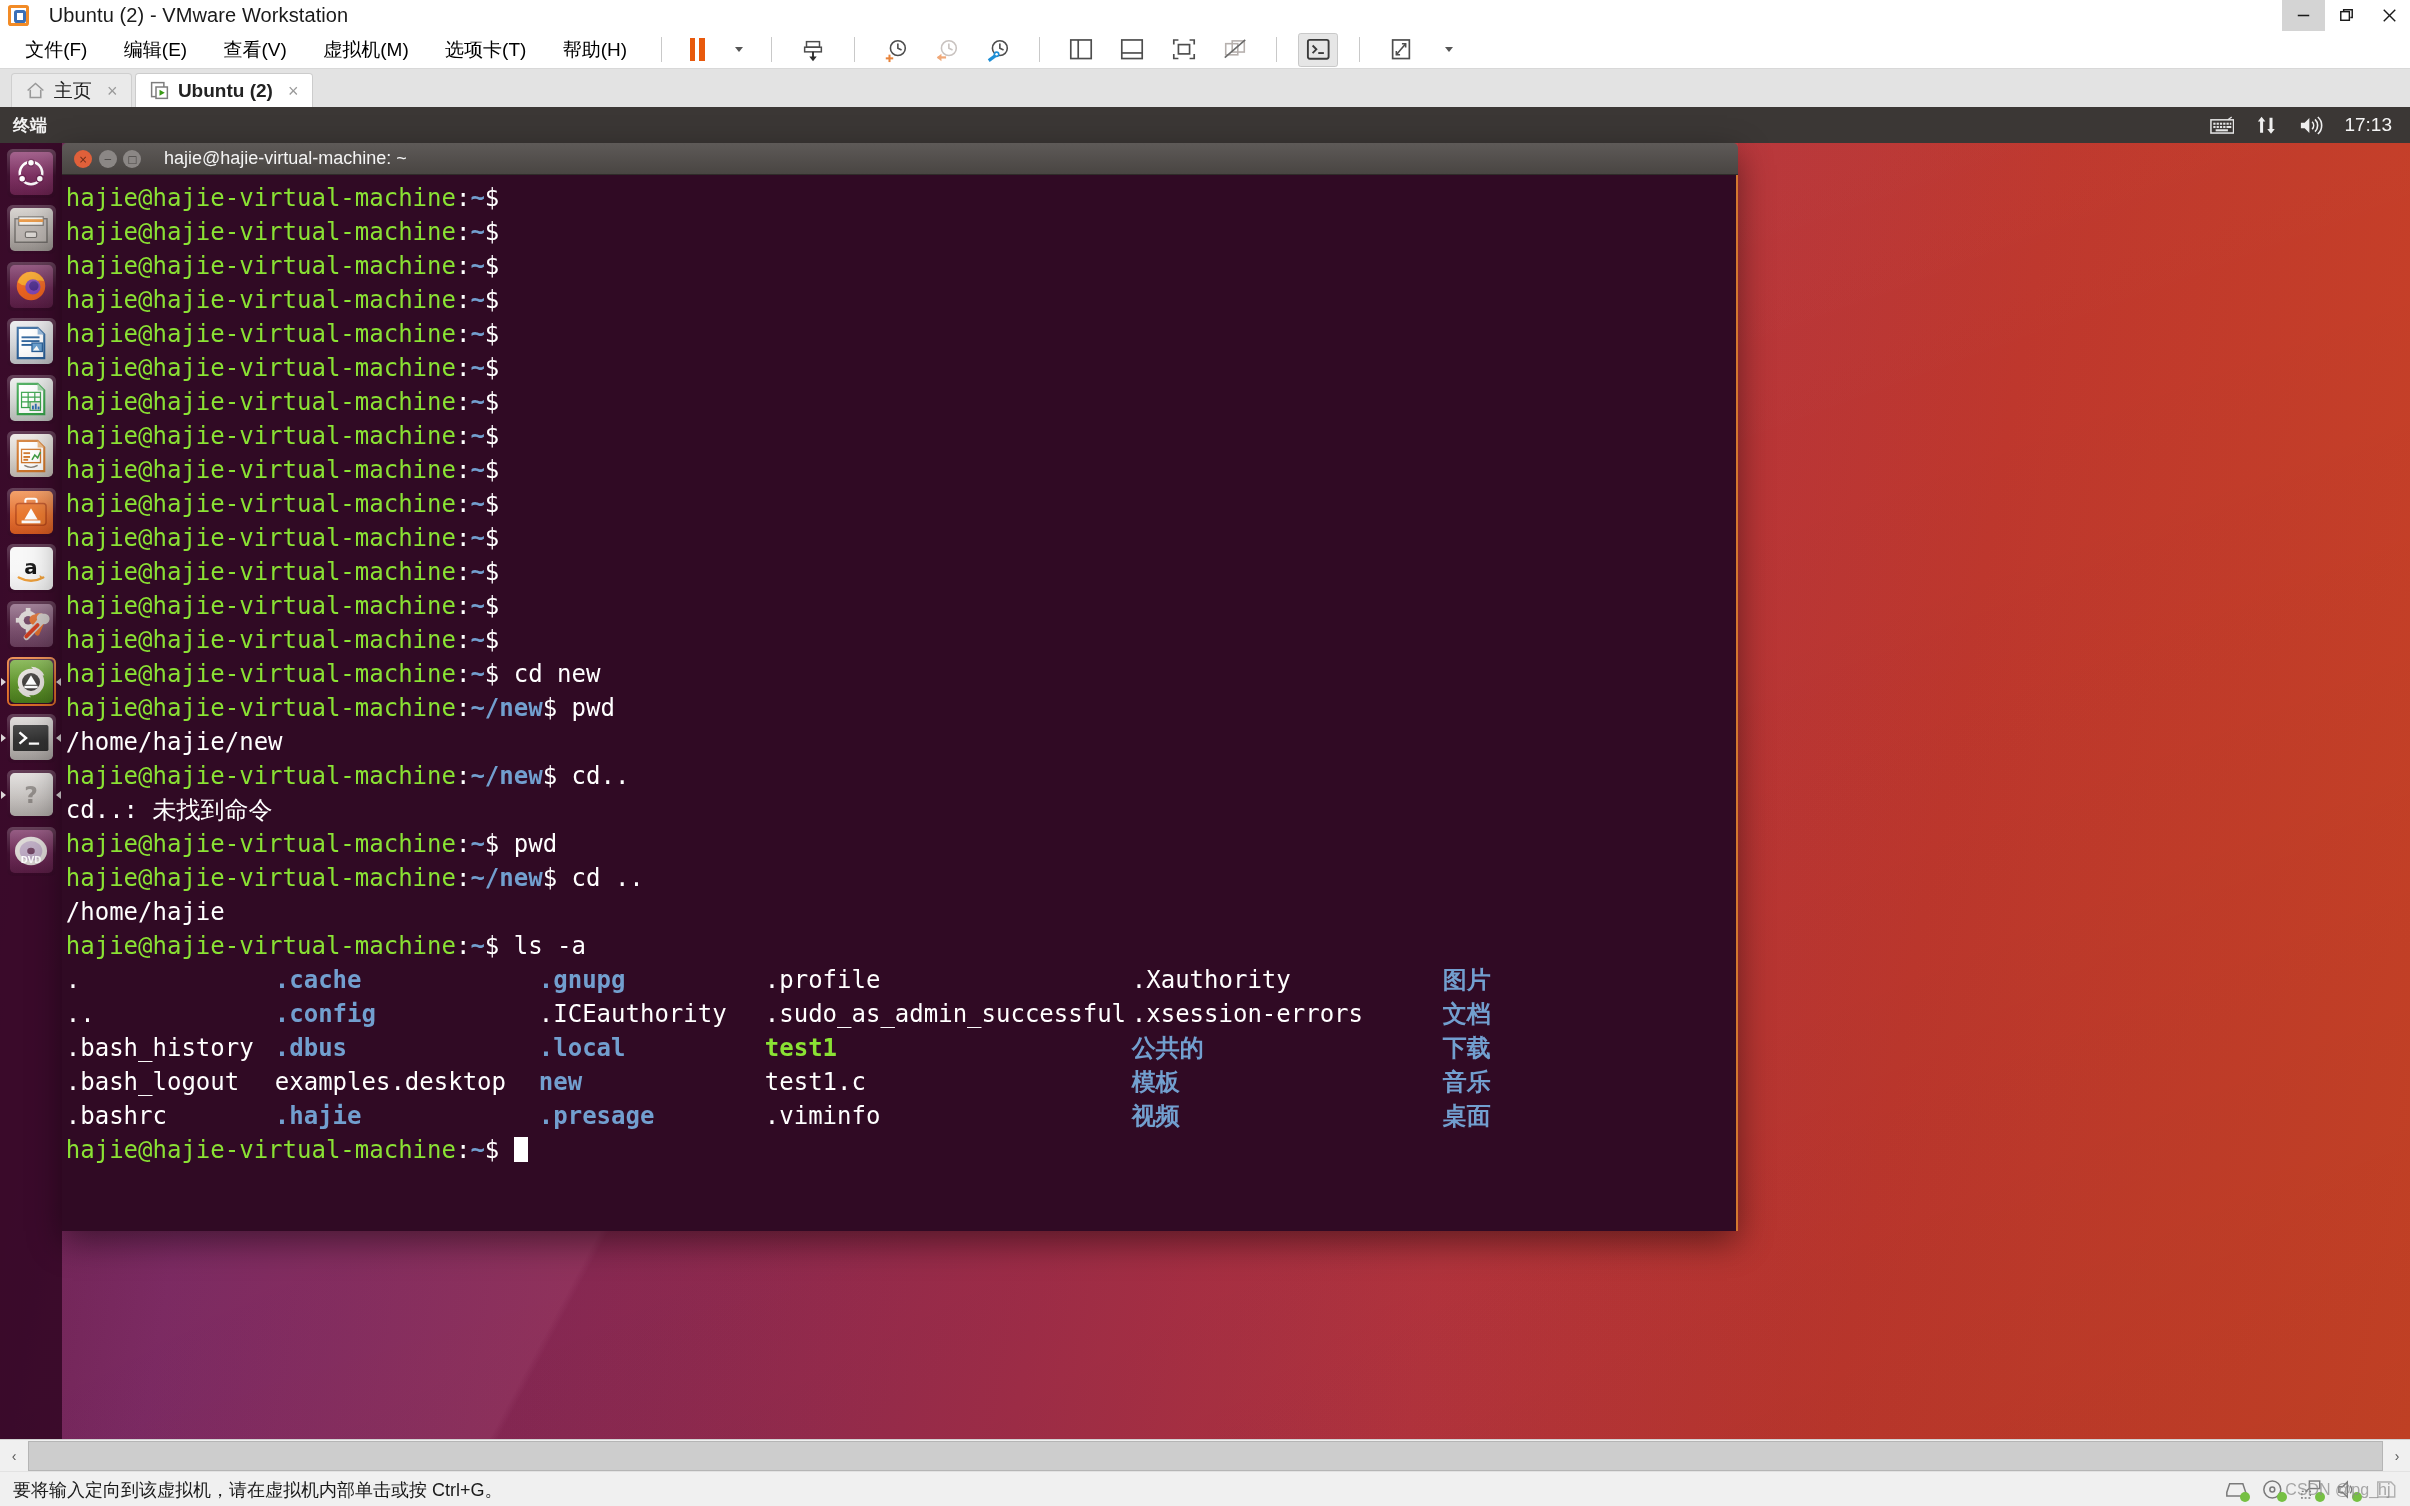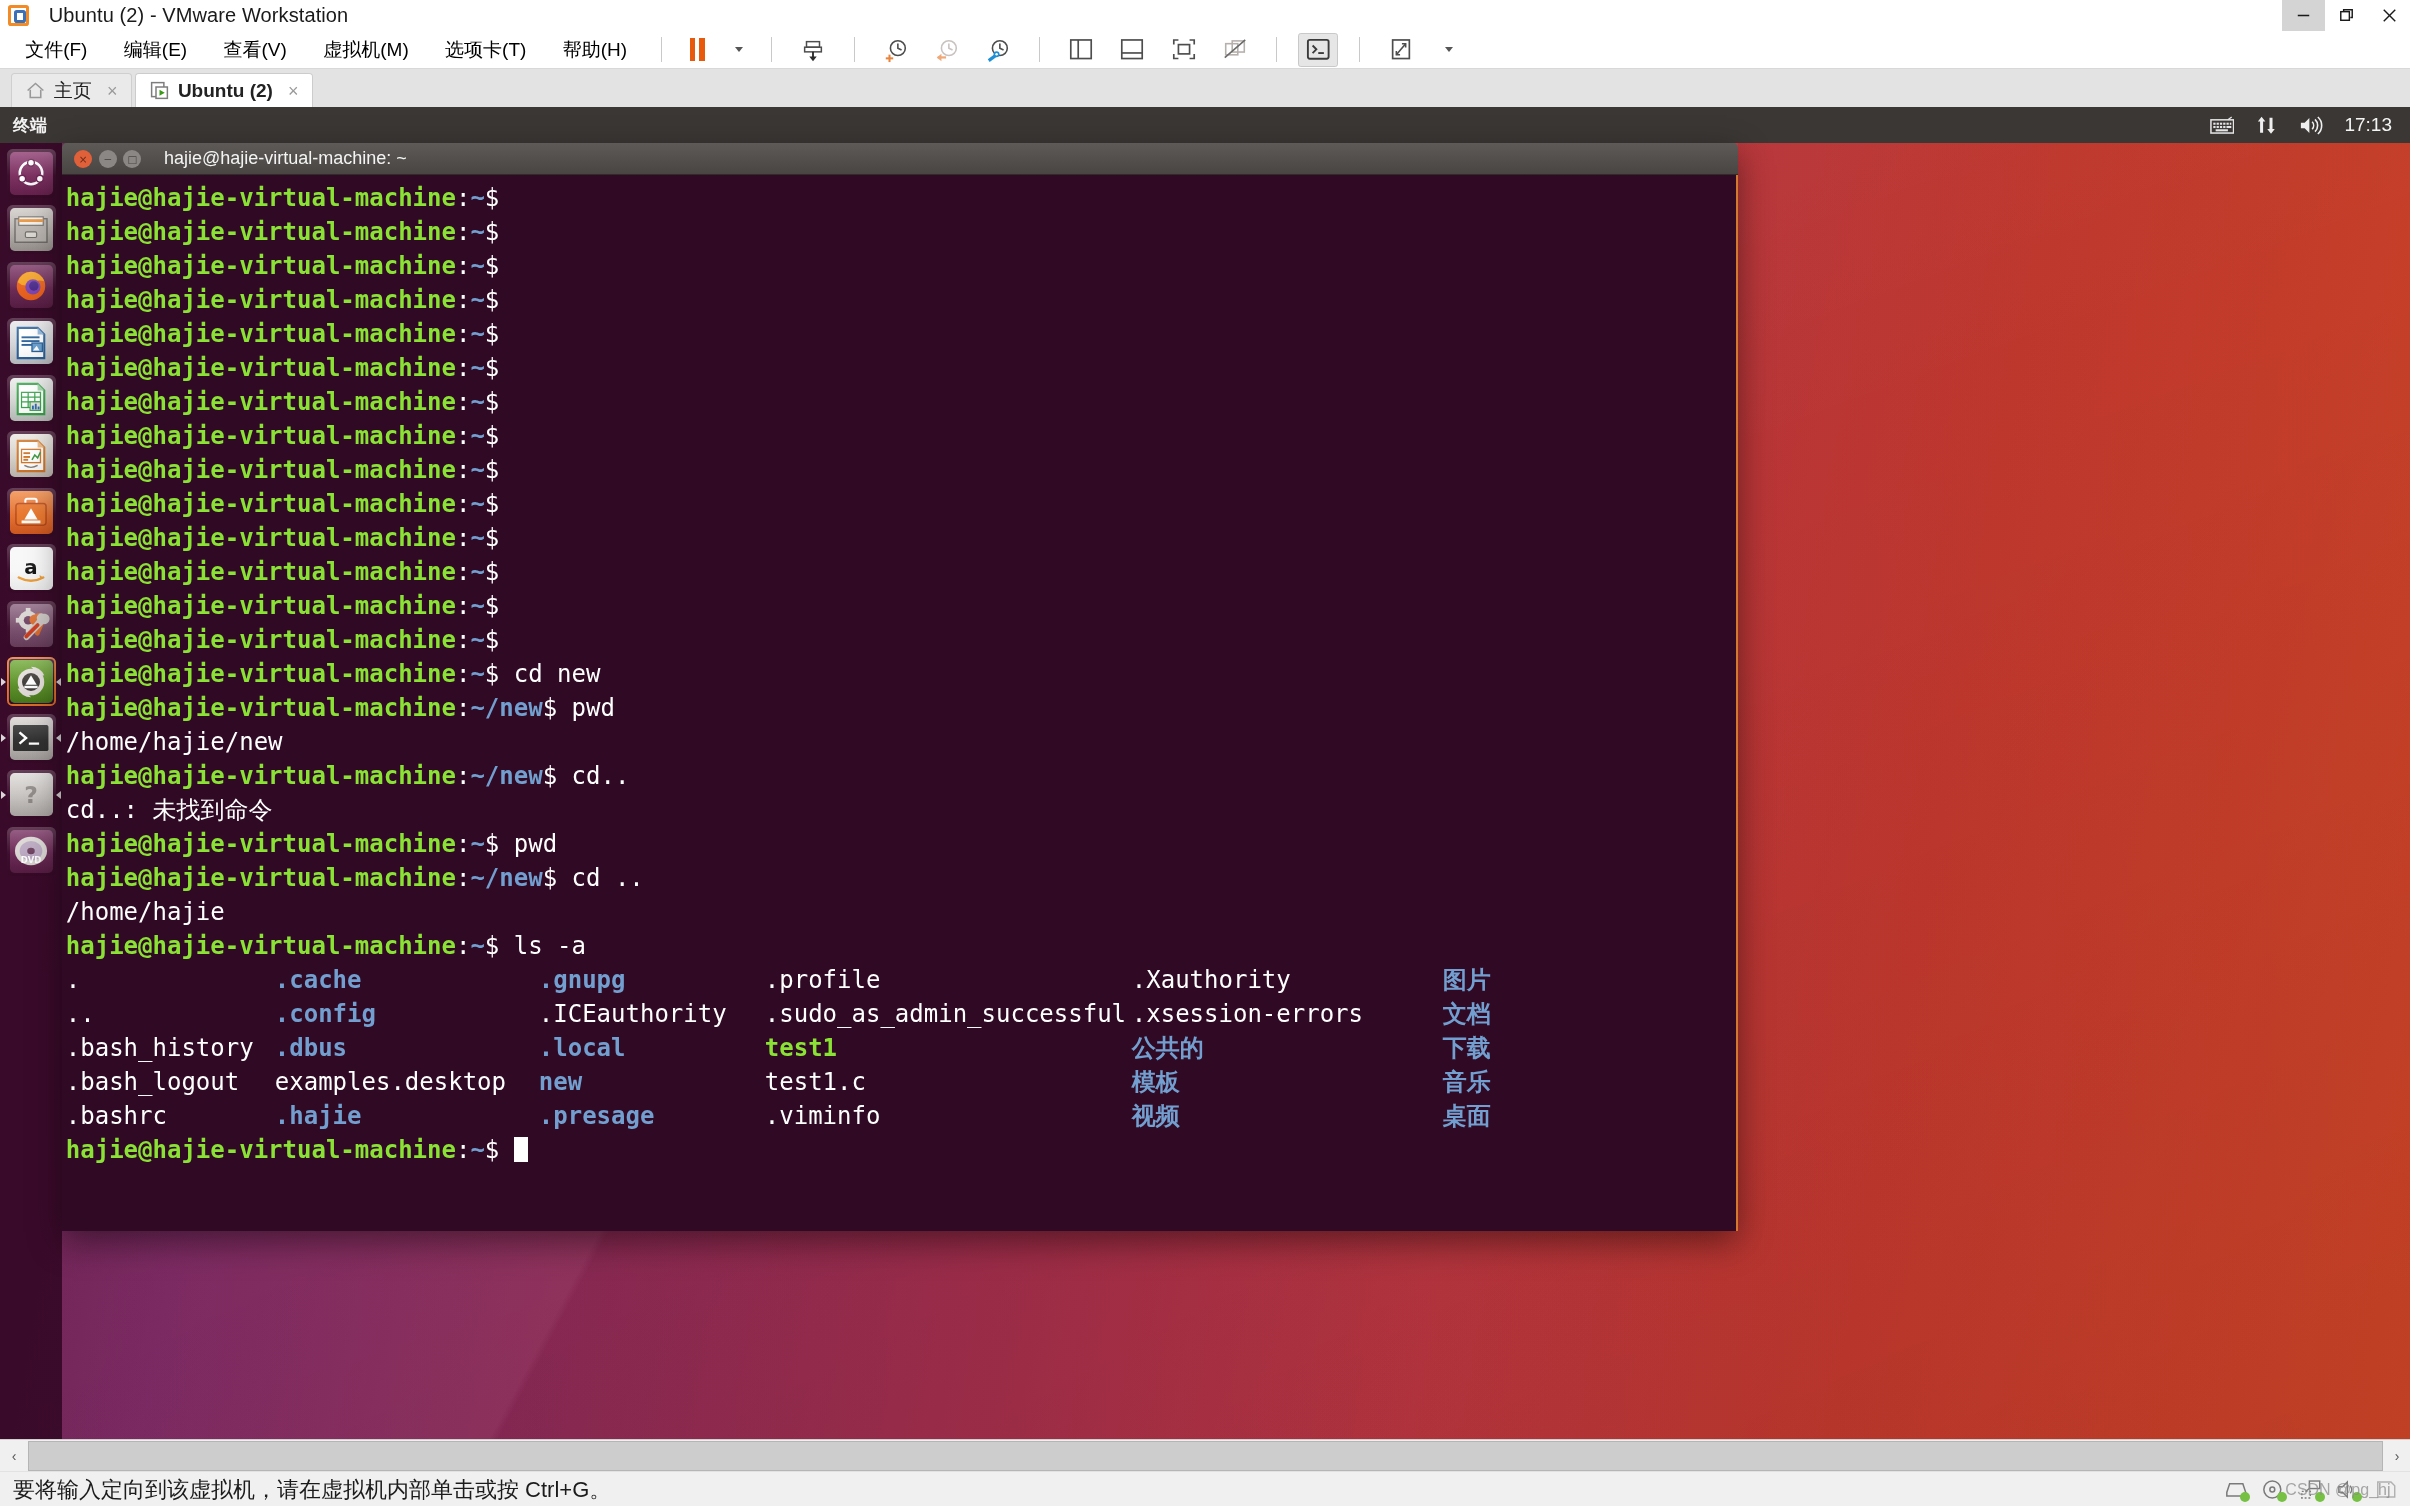--- a/index.html
+++ b/index.html
@@ -134,21 +134,21 @@
   .term-body {
     flex:1 1 auto; background:#300a24; overflow:hidden; position:relative;
     padding: 5.6px 0 0 3.8px;
     border-right: 2.8px solid #d4772f;
   }
   .tline {
     font-family: "DejaVu Sans Mono", monospace;
     font-size: 24px; line-height: 34px; white-space: pre;
     color: #ffffff; letter-spacing: 0px;
   } 
-  .gb{ color:#8ae234; font-weight:bold; }
+  .gb{ color:#8ae234; font-weight:normal; }
   .b { color:#729fcf; font-weight:bold; } 
   .w { color:#ffffff; }
   .dirb { color:#729fcf; font-weight:bold; }
   .exe { color:#8ae234; font-weight:bold; }
   .cursor { display:inline-block; width:14px; height:25.4px; background:#ffffff; vertical-align:-4.7px; }
 
   .ls-grid { display:grid; grid-template-columns: 209px 264px 226px 367px 311px auto;
              font-family:"DejaVu Sans Mono", monospace; font-size:24px; line-height:34px; }
   .ls-grid span { white-space: pre; }
 
@@ -157,21 +157,21 @@
     height: 32px; flex:0 0 32px; background:#f0f0f0; display:flex; align-items:center;
     border-top:0.9px solid #d0d0d0;
   }
   .hs-arrow { width:28px;height:30px;display:flex;align-items:center;justify-content:center;font-size:14px;color:#555;background:#f0f0f0;}
   .hs-track { flex:1 1 auto; height:30px; background:#f0f0f0; }
   .hs-thumb { height:30px; background:#cdcdcd; border:0.9px solid #b5b5b5; width:100%; }
   .statusbar {
     height: 36px; flex:0 0 36px; background:#f0f0f0; display:flex; align-items:center;
     padding: 0 13px; border-top:0.9px solid #e2e2e2;
   }
-  .status-text { font-size: 22px; color:#1b1b1b; }
+  .status-text { font-size: 18px; color:#1b1b1b; }
   .status-right { margin-left:auto; display:flex; align-items:center; gap:13px; position:relative; }
   .dev-ico { position:relative; width:24.5px; height:21px; }
   .dev-dot { position:absolute; right:-1.9px; bottom:-1.9px; width:10.4px;height:10.4px;border-radius:50%;background:#76c043; }
   .watermark { position:absolute; right:7.5px; top:50%; transform:translateY(-50%); font-size:16px; color:#8c8c8c;
                font-family:"Liberation Sans",sans-serif; opacity:0.75; pointer-events:none; white-space:nowrap;}
 </style>
 </head>
 <body>
 
 <div id="app">

